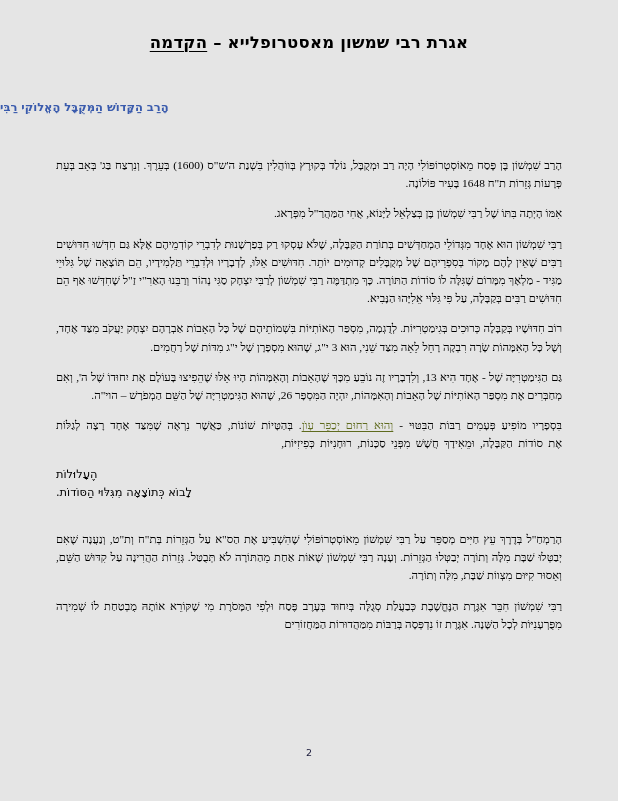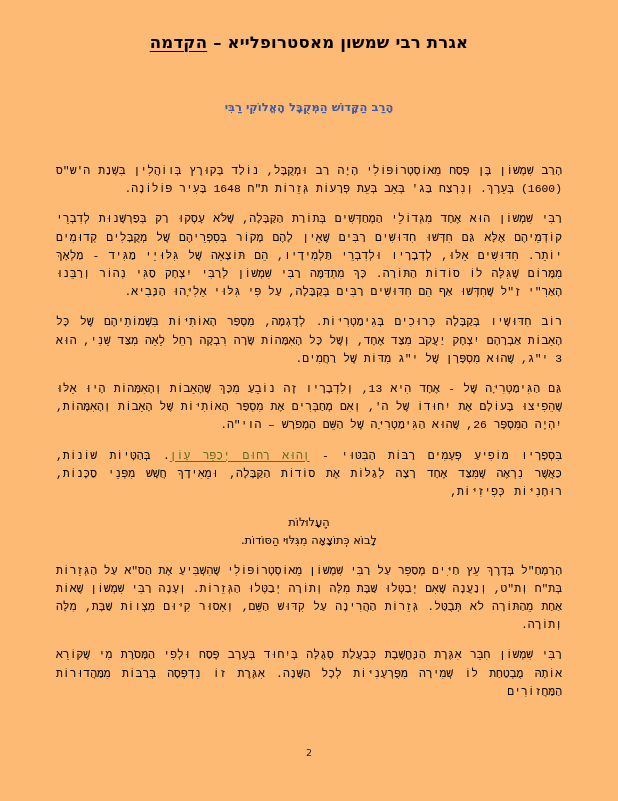--- a/index.html
+++ b/index.html
@@ -15,21 +15,21 @@
     font-family: "DejaVu Sans", "Liberation Sans", sans-serif;
     color: #000000;
     position: relative;
   }
   .page {
     width: 618px;
     height: 801px;
     box-sizing: border-box;
     padding: 0;
     position: relative;
-    background: #fdba74;
+    background: #e5e5e5;
   }
 
   
   .doc-title {
     text-align: center;
     font-family: "DejaVu Sans", "Liberation Sans", sans-serif;
     font-weight: bold;
     font-size: 16.5px;
     letter-spacing: 0.2px;
     color: #000000;
@@ -47,55 +47,55 @@
     text-underline-offset: 3px;
     text-decoration-thickness: 1px;
   }
 
   
   .doc-subtitle {
     position: absolute;
     top: 99px;
     left: 0;
     right: 0;
-    text-align: center;
+    text-align: left;
     direction: rtl;
     unicode-bidi: isolate;
     font-weight: bold;
     font-size: 11.5px;
     line-height: 16px;
     color: #3a5bad;
   }
 
   
   .body-wrap {
     position: absolute;
     top: 152px;
     right: 56px;
     left: 56px;
     direction: rtl;
     unicode-bidi: isolate;
   }
 
   p.para {
-    margin: 10px 0 12px 0;
+    margin: 4px 0 12px 0;
     padding: 0;
     direction: rtl;
     text-align: justify;
     text-align-last: right;
     font-size: 11.4px;
     line-height: 18.2px;
     color: #000000;
-    font-family: Liberation Mono, monospace;
+    font-family: Liberation Serif, serif;
   }
 
   
   .line-right {
     direction: rtl;
-    text-align: center;
+    text-align: left;
     font-size: 11.4px;
     line-height: 18.2px;
     margin: 0;
   }
 
   
   .quote-olive {
     color: #5f6b1e;
     text-decoration: underline;
     text-underline-offset: 2px;
@@ -126,30 +126,31 @@
   <h1 class="doc-title"><span>אגרת רבי שמשון מאסטרופלייא – </span><span class="ul">הקדמה</span></h1>
 
   <div class="doc-subtitle">
     <div>הָרַב הַקָּדוֹשׁ הַמְּקֻבָּל הָאֱלוֹקִי רַבִּי</div>
   </div>
 
   <div class="body-wrap">
 
     <p class="para">הָרַב שִׁמְשׁוֹן בֶּן פֶּסַח מֵאוֹסְטְרוֹפּוֹלִי הָיָה רַב וּמְקֻבָּל, נוֹלַד בְּקוּרֶץ בְּווֹהֲלִין בִּשְׁנַת ה'ש"ס (1600) בְּעֵרֶךְ. וְנִרְצַח בַּג' בְּאָב בְּעֵת פְּרָעוֹת גְּזֵרוֹת ת"ח 1648 בָּעִיר פּוֹלוֹנָה.</p>
 
+    <p class="para">אִמּוֹ הָיְתָה בִּתּוֹ שֶׁל רַבִּי שִׁמְשׁוֹן בֶּן בְּצַלְאֵל לַיָּנוֹא, אֲחִי הַמַּהֲרַ"ל מִפְּרָאג.</p>
 
     <p class="para">רַבִּי שִׁמְשׁוֹן הוּא אֶחָד מִגְּדוֹלֵי הַמְחַדְּשִׁים בְּתוֹרַת הַקַּבָּלָה, שֶׁלֹּא עָסְקוּ רַק בְּפַרְשָׁנוּת לְדִבְרֵי קוֹדְמֵיהֶם אֶלָּא גַּם חִדְּשׁוּ חִדּוּשִׁים רַבִּים שֶׁאֵין לָהֶם מָקוֹר בְּסִפְרֵיהֶם שֶׁל מְקֻבָּלִים קְדוּמִים יוֹתֵר. חִדּוּשִׁים אֵלּוּ, לְדְבָרָיו וּלְדִבְרֵי תַּלְמִידָיו, הֵם תּוֹצָאָה שֶׁל גִּלּוּיֵי מַגִּיד - מַלְאָךְ מִמָּרוֹם שֶׁגִּלָּה לוֹ סוֹדוֹת הַתּוֹרָה. כָּךְ מִתְדַּמֶּה רַבִּי שִׁמְשׁוֹן לְרַבִּי יִצְחָק סַגִּי נְהוֹר וְרַבֵּנוּ הָאַרִ"י זַ"ל שֶׁחִדְּשׁוּ אַף הֵם חִדּוּשִׁים רַבִּים בְּקַבָּלָה, עַל פִּי גִּלּוּי אֵלִיָּהוּ הַנָּבִיא.</p>
 
     <p class="para">רוֹב חִדּוּשָׁיו בְּקַבָּלָה כְּרוּכִים בְּגִימַטְרִיּוֹת. לְדֻגְמָה, מִסְפַּר הָאוֹתִיּוֹת בִּשְׁמוֹתֵיהֶם שֶׁל כָּל הָאָבוֹת אַבְרָהָם יִצְחָק יַעֲקֹב מִצַּד אֶחָד, וְשֶׁל כָּל הָאִמָּהוֹת שָׂרָה רִבְקָה רָחֵל לֵאָה מִצַּד שֵׁנִי, הוּא 3 י"ג, שֶׁהוּא מִסְפָּרָן שֶׁל י"ג מִדּוֹת שֶׁל רַחֲמִים.</p>
 
     <p class="para">גַּם הַגִּימַטְרִיָּה שֶׁל - אֶחָד הִיא 13, וְלִדְבָרָיו זֶה נוֹבֵעַ מִכָּךְ שֶׁהָאָבוֹת וְהָאִמָּהוֹת הָיוּ אֵלּוּ שֶׁהֵפִיצוּ בָּעוֹלָם אֶת יִחוּדוֹ שֶׁל ה', וְאִם מְחַבְּרִים אֶת מִסְפַּר הָאוֹתִיּוֹת שֶׁל הָאָבוֹת וְהָאִמָּהוֹת, יִהְיֶה הַמִּסְפָּר 26, שֶׁהוּא הַגִּימַטְרִיָּה שֶׁל הַשֵּׁם הַמְפֹרָשׁ – הוי"ה.</p>
 
     <p class="para stretch"><span>בִּסְפָרָיו מוֹפִיעַ פְּעָמִים רַבּוֹת הַבִּטּוּי - </span><span class="quote-olive">וְהוּא רַחוּם יְכַפֵּר עָוֺן</span><span>. בְּהַטָּיוֹת שׁוֹנוֹת, כַּאֲשֶׁר נִרְאֶה שֶׁמִּצַּד אֶחָד רָצָה לְגַלּוֹת אֶת סוֹדוֹת הַקַּבָּלָה, וּמֵאִידָךְ    חֲשָׁשׁ    מִפְּנֵי סַכָּנוֹת, רוּחָנִיּוֹת כְּפִיזִיּוֹת,</span></p>
     <div class="line-right">הֶעָלוּלוֹת</div>
-    <div class="line-right" style="margin-bottom:12px;">לָבוֹא כְּתוֹצָאָה מִגִּלּוּי הַסּוֹדוֹת.</div>
+    <div class="line-right" style="margin-bottom:29px;">לָבוֹא כְּתוֹצָאָה מִגִּלּוּי הַסּוֹדוֹת.</div>
 
     <p class="para">הָרַמְחַ"ל בְּדֶרֶךְ עֵץ חַיִּים מְסַפֵּר עַל רַבִּי שִׁמְשׁוֹן מֵאוֹסְטְרוֹפּוֹלִי שֶׁהִשְׁבִּיעַ אֶת הַס"א עַל הַגְּזֵרוֹת בְּת"ח וְת"ט, וְנַעֲנָה שֶׁאִם יְבַטְּלוּ שַׁבָּת מִלָּה וְתוֹרָה יְבַטְּלוּ הַגְּזֵרוֹת. וְעָנָה רַבִּי שִׁמְשׁוֹן שֶׁאוֹת אַחַת מֵהַתּוֹרָה לֹא תְּבֻטַּל. גְּזֵרוֹת הַהֲרִינָה עַל קִדּוּשׁ הַשֵּׁם, וְאָסוּר קִיּוּם מִצְווֹת שַׁבָּת, מִלָּה וְתוֹרָה.</p>
 
     <p class="para">רַבִּי שִׁמְשׁוֹן חִבֵּר אִגֶּרֶת הַנֶּחֱשֶׁבֶת כְּבַעֲלַת סְגֻלָּה בְּיִחוּד בְּעֶרֶב פֶּסַח וּלְפִי הַמָּסֹרֶת מִי שֶׁקּוֹרֵא אוֹתָהּ מֻבְטַחַת לוֹ שְׁמִירָה מִפֻּרְעָנִיּוֹת לְכָל הַשָּׁנָה. אִגֶּרֶת זוֹ נִדְפְּסָה בְּרַבּוֹת מִמַּהֲדוּרוֹת הַמַּחֲזוֹרִים</p>
 
   </div>
 
   <div class="pagenum">2</div>
 
 </div>

